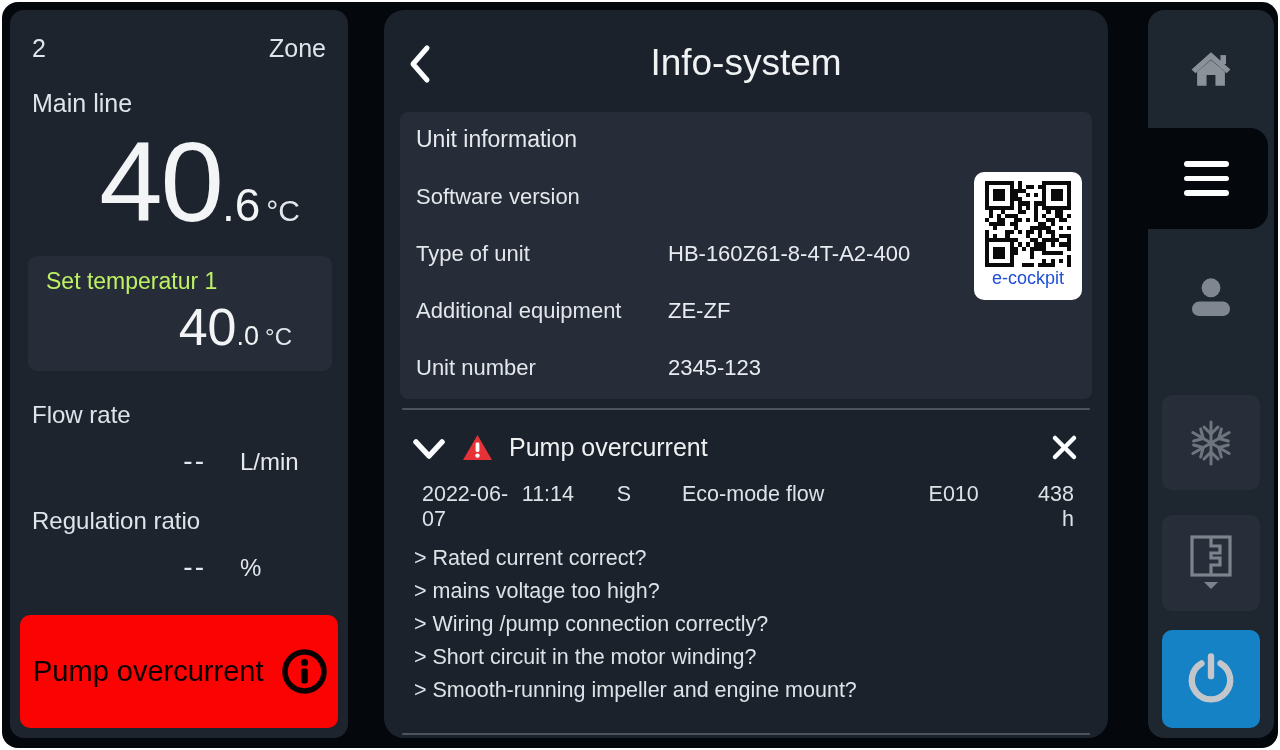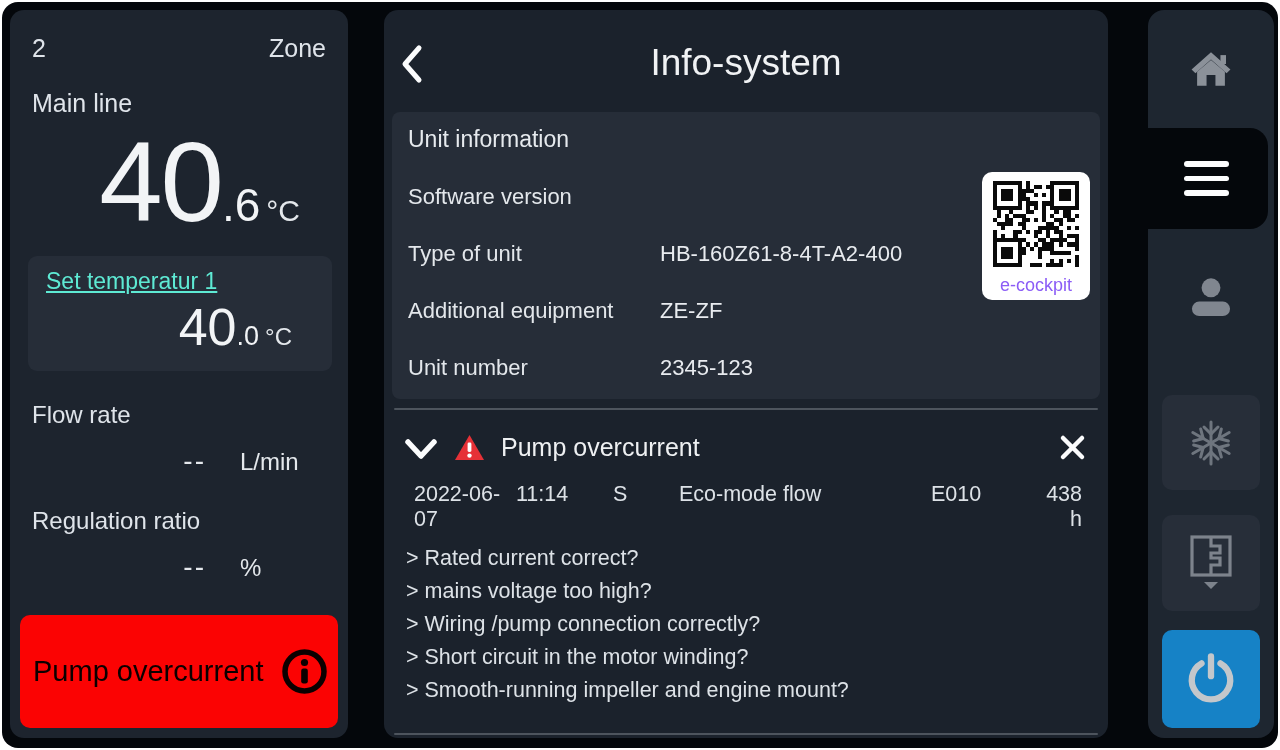--- a/index.html
+++ b/index.html
@@ -12,52 +12,52 @@
   .zone-panel { position: absolute; left: 8px; top: 8px; width: 338px; height: 728px;
     background: #1d242e; border-radius: 14px; padding: 18px 22px; }
   .zone-head { display: flex; justify-content: space-between; font-size: 25px; color: #dfe4ea; margin-top: 6px; }
   .main-line-label { margin-top: 26px; font-size: 25px; color: #dfe4ea; }
   .big-temp { margin-top: 4px; text-align: right; padding-right: 26px; white-space: nowrap; }
   .big-temp .t-int  { font-size: 114px; font-weight: 400; line-height: 1.05; letter-spacing: -2px; color: #f2f4f6; }
   .big-temp .t-frac { font-size: 46px; color: #f2f4f6; }
   .big-temp .t-unit { font-size: 30px; color: #e4e8ec; margin-left: 6px; }
   .set-box { margin-top: 14px; margin-left: -4px; margin-right: -6px; background: #262d38;
     border-radius: 9px; padding: 12px 18px 14px; }
-  .set-box .set-label { font-size: 23px; color: #5eead4; text-decoration: underline; }
+  .set-box .set-label { font-size: 23px; color: #bef264; }
   .set-val { text-align: right; padding-right: 22px; margin-top: 2px; white-space: nowrap; }
   .set-val .t-int  { font-size: 52px; font-weight: 400; color: #f2f4f6; }
   .set-val .t-frac { font-size: 27px; color: #f2f4f6; }
   .set-val .t-unit { font-size: 24px; margin-left: 6px; }
   .metric-label { margin-top: 30px; font-size: 24px; color: #dfe4ea; }
   .metric-row { display: flex; align-items: baseline; margin-top: 16px; padding-right: 2px; }
   .metric-row .m-val { flex: 1; text-align: right; font-size: 28px; letter-spacing: 2px; }
   .metric-row .m-unit { width: 84px; margin-left: 34px; font-size: 24px; text-align: left; }
   .alarm-banner { position: absolute; left: 10px; right: 10px; bottom: 10px; height: 113px;
     background: var(--alarm_red, #fb0303); border-radius: 10px; display: flex; align-items: center;
     padding: 0 10px 0 13px; }
   .alarm-banner .ab-text { color: #0b0000; font-size: 29px; white-space: nowrap; }
   .ab-info { margin-left: auto; flex: none; }
 
   
   .info-panel { position: absolute; left: 382px; top: 8px; width: 724px; height: 728px;
-    background: #1b222c; border-radius: 14px; padding: 0 8px; }
+    background: #1b222c; border-radius: 20px; padding: 0 16px; }
   .ip-header { position: relative; height: 102px; }
   .back-btn { position: absolute; left: 8px; top: 32px; width: 40px; height: 44px;
     display: flex; align-items: center; }
   .ip-title { position: absolute; left: 0; right: 0; top: 32px; text-align: center;
     font-size: 37px; color: #f0f2f4; }
   .unit-box { position: relative; background: #262d38; border-radius: 8px; padding: 14px 0 18px; }
   .ub-title { padding: 0 16px; font-size: 23px; color: #e6eaee; margin-bottom: 26px; }
   .ub-row { display: grid; grid-template-columns: 252px 1fr; padding: 0 16px; font-size: 22px;
     color: #e3e7eb; margin-top: 31px; }
   .ub-row .ub-val { color: #e8ebef; }
   .qr-card { position: absolute; right: 10px; top: 60px; width: 108px; height: 128px;
     background: #ffffff; border-radius: 10px; text-align: center; padding-top: 9px; }
   .qr-box { width: 86px; height: 86px; margin: 0 auto; }
-  .qr-label { font-size: 18px; color: #8b5cf6; margin-top: 8px; }
+  .qr-label { font-size: 18px; color: #1d4ed8; margin-top: 1px; }
   .divider { height: 2px; background: #4d545d; margin: 9px 2px 0; border-radius: 1px; }
   .alarm-head { display: flex; align-items: center; margin-top: 16px; padding: 0 14px 0 12px; height: 42px; }
   .alarm-head .ah-title { font-size: 25px; color: #eef0f2; margin-left: 16px; }
   .ah-chevron { flex: none; margin-top: 4px; }
   .ah-warn { flex: none; margin-left: 16px; }
   .ah-close { margin-left: auto; flex: none; cursor: pointer; }
   .alarm-meta { display: flex; align-items: baseline; margin-top: 14px; padding: 0 18px 0 22px;
     font-size: 21.5px; color: #dde2e7; }
   .am-date { width: 102px; } .am-time { width: 97px; } .am-prio { width: 30px; }
   .am-mode { width: 252px; margin-left: 36px; } .am-code { width: 112px; }

